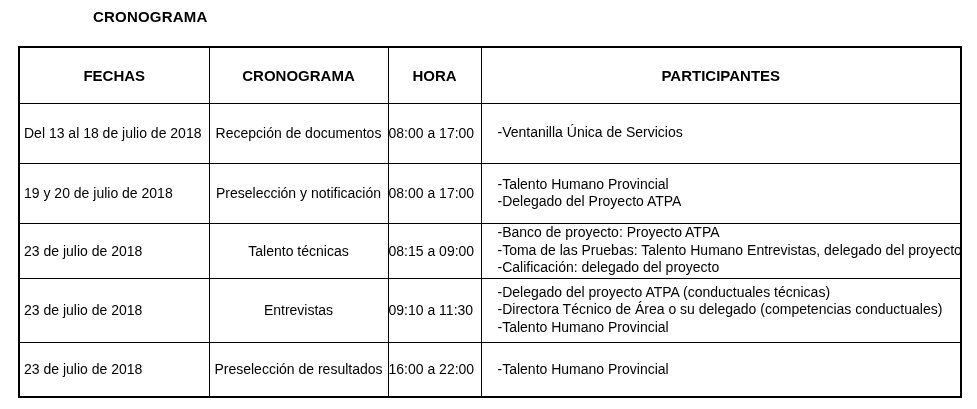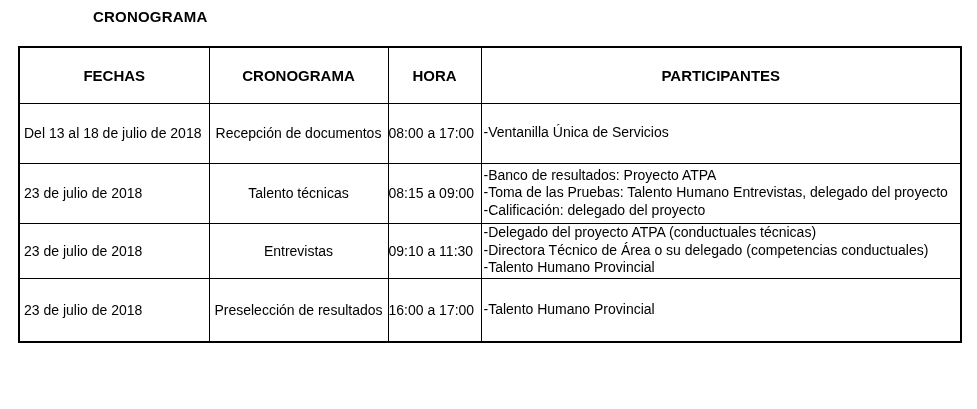--- a/index.html
+++ b/index.html
@@ -66,21 +66,21 @@
     text-align: left;
     padding-left: 4px;
   }
   td.col-actividad {
     text-align: center;
   }
   td.col-hora {
   }
   td.col-participantes {
     text-align: left;
-    padding-left: 2px;
+    padding-left: 16px;
     line-height: 17.5px;
   }
   td.col-participantes .p-line {
     white-space: nowrap;
   }
 </style>
 </head>
 <body>
 
 <div class="doc-title">CRONOGRAMA</div>
@@ -103,45 +103,54 @@
   <tbody id="table-body">
   <tr>
     <td class="col-fecha">Del 13 al 18 de julio de 2018</td>
     <td class="col-actividad">Recepción de documentos</td>
     <td class="col-hora">08:00 a 17:00</td>
     <td class="col-participantes">
           <div class="p-line">-Ventanilla Única de Servicios</div>
         </td>
   </tr>
 
+  <tr>
+    <td class="col-fecha">19 y 20 de julio de 2018</td>
+    <td class="col-actividad">Preselección y notificación</td>
+    <td class="col-hora">08:00 a 17:00</td>
+    <td class="col-participantes">
+          <div class="p-line">-Talento Humano Provincial</div>
+          <div class="p-line">-Delegado del Proyecto ATPA</div>
+        </td>
+  </tr>
 
   <tr>
     <td class="col-fecha">23 de julio de 2018</td>
     <td class="col-actividad">Talento técnicas</td>
     <td class="col-hora">08:15 a 09:00</td>
     <td class="col-participantes">
-          <div class="p-line">-Banco de resultados: Proyecto ATPA</div>
+          <div class="p-line">-Banco de proyecto: Proyecto ATPA</div>
           <div class="p-line">-Toma de las Pruebas: Talento Humano Entrevistas, delegado del proyecto</div>
           <div class="p-line">-Calificación: delegado del proyecto</div>
         </td>
   </tr>
 
   <tr>
     <td class="col-fecha">23 de julio de 2018</td>
     <td class="col-actividad">Entrevistas</td>
     <td class="col-hora">09:10 a 11:30</td>
     <td class="col-participantes">
           <div class="p-line">-Delegado del proyecto ATPA (conductuales técnicas)</div>
           <div class="p-line">-Directora Técnico de Área o su delegado (competencias conductuales)</div>
           <div class="p-line">-Talento Humano Provincial</div>
         </td>
   </tr>
 
   <tr>
     <td class="col-fecha">23 de julio de 2018</td>
     <td class="col-actividad">Preselección de resultados</td>
-    <td class="col-hora">16:00 a 17:00</td>
+    <td class="col-hora">16:00 a 22:00</td>
     <td class="col-participantes">
           <div class="p-line">-Talento Humano Provincial</div>
         </td>
   </tr>
 </tbody>
 </table>
 
 </body></html>

